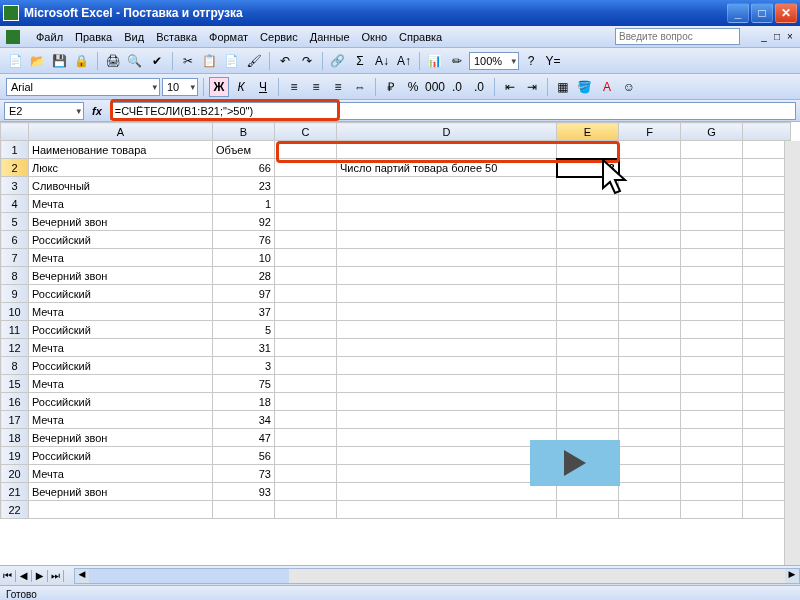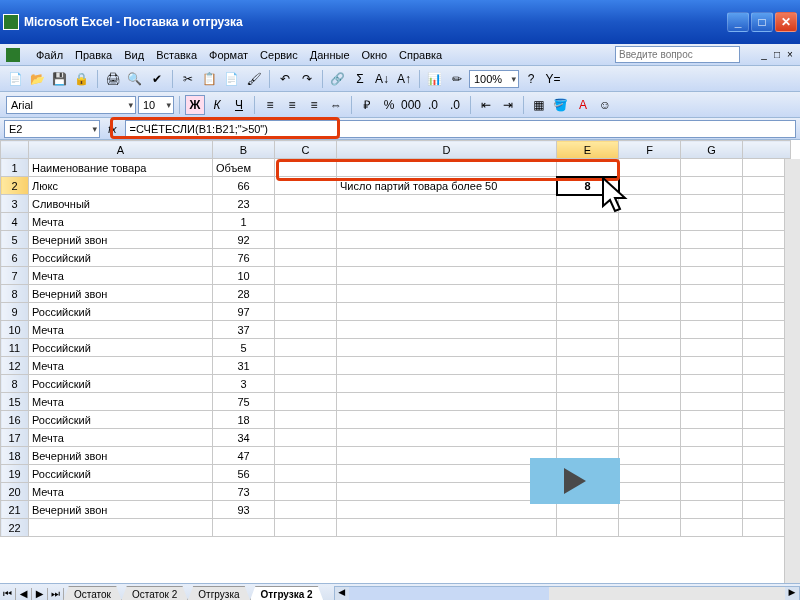--- a/index.html
+++ b/index.html
@@ -1,19 +1,19 @@
 <!DOCTYPE html>
 <html><head>
 <meta charset="utf-8">
 <style>
   * { box-sizing: border-box; margin: 0; padding: 0; font-family: Tahoma, Arial, sans-serif; }
   body { width: 800px; height: 600px; background: #fff; overflow: hidden; font-size: 11px; }
 
   
-  .titlebar { height: 44px; background: linear-gradient(to bottom, #3a80e8 0%, #1b56c5 50%, #0a3fb0 100%); display: flex; align-items: center; padding: 0 3px; color: #fff; }
+  .titlebar { height: 26px; background: linear-gradient(to bottom, #3a80e8 0%, #1b56c5 50%, #0a3fb0 100%); display: flex; align-items: center; padding: 0 3px; color: #fff; }
   .titlebar .appicon { width: 16px; height: 16px; background: #2b7a2b; margin-right: 5px; border: 1px solid #fff; }
   .titlebar .title { flex: 1; font-weight: bold; font-size: 12px; }
   .winbtns { display: flex; gap: 2px; }
   .winbtn { width: 22px; height: 20px; border-radius: 3px; display: flex; align-items: center; justify-content: center; color: #fff; font-weight: bold; font-size: 12px; }
   .winbtn.min, .winbtn.max { background: linear-gradient(to bottom, #5ba0f0, #2560c8); border: 1px solid #fff3; }
   .winbtn.close { background: linear-gradient(to bottom, #f07a5b, #d83a1a); border: 1px solid #fff3; }
 
   
   .menubar { height: 22px; background: linear-gradient(to bottom, #e7eef9, #c8d9f5); display: flex; align-items: center; padding: 0 6px; border-bottom: 1px solid #9db8d8; gap: 12px; font-size: 11px; color: #000; position: relative; }
   .menubar .docicon { width: 14px; height: 14px; background: #2b7a2b; margin-right: 4px; }
@@ -24,36 +24,36 @@
 
   
   .toolbar { height: 26px; background: linear-gradient(to bottom, #e7eef9, #c8d9f5); display: flex; align-items: center; padding: 0 6px; border-bottom: 1px solid #9db8d8; gap: 2px; }
   .tbtn { width: 20px; height: 20px; display: flex; align-items: center; justify-content: center; font-size: 12px; cursor: default; }
   .tsep { width: 1px; height: 18px; background: #9db8d8; margin: 0 3px; }
   .dropdown { height: 18px; background: #fff; border: 1px solid #7a9ac8; display: flex; align-items: center; padding: 0 14px 0 4px; font-size: 11px; position: relative; }
   .dropdown::after { content: "▾"; position: absolute; right: 2px; font-size: 9px; color: #444; }
 
   
   .fbar { height: 22px; background: linear-gradient(to bottom, #e7eef9, #c8d9f5); display: flex; align-items: center; padding: 0 4px; border-bottom: 1px solid #9db8d8; gap: 4px; }
-  .namebox { width: 96px; height: 18px; background: #fff; border: 1px solid #7a9ac8; display: flex; align-items: center; padding: 0 4px; font-size: 11px; position: relative; }
+  .namebox { width: 80px; height: 18px; background: #fff; border: 1px solid #7a9ac8; display: flex; align-items: center; padding: 0 4px; font-size: 11px; position: relative; }
   .namebox::after { content: "▾"; position: absolute; right: 2px; font-size: 9px; color: #444; }
-  .fxlabel { font-style: italic; font-size: 11px; padding: 0 4px; }
+  .fxlabel { font-style: italic; font-size: 11px; padding: 0 4px; font-weight: bold; }
   .formula { flex: 1; height: 18px; background: #fff; border: 1px solid #7a9ac8; padding: 0 4px; font-size: 11px; display: flex; align-items: center; }
   .formula-highlight { position: absolute; border: 3px solid #e23a0a; border-radius: 4px; pointer-events: none; }
 
   
   .gridwrap { position: relative; background: #fff; height: 443px; overflow: hidden; }
   table.sheet { border-collapse: collapse; table-layout: fixed; width: 784px; }
   .sheet th, .sheet td { border: 1px solid #c8c8c8; height: 18px; font-size: 11px; padding: 0; }
   .sheet thead th { background: linear-gradient(to bottom, #eef3fb, #d6e1f0); font-weight: normal; text-align: center; }
   .sheet thead th.selcol { background: linear-gradient(to bottom, #ffe9a0, #f9cf6a); }
   .sheet tbody th { background: linear-gradient(to right, #eef3fb, #d6e1f0); font-weight: normal; text-align: center; width: 28px; }
   .sheet tbody th.selrow { background: linear-gradient(to right, #ffe9a0, #f9cf6a); }
   .sheet td { padding: 0 3px; white-space: nowrap; overflow: hidden; }
-  .sheet td.num { text-align: center; }
+  .sheet td.num { text-align: right; }
   .corner { width: 28px; background: #d6e1f0; }
 
   .cell-highlight { position: absolute; border: 3px solid #e23a0a; border-radius: 4px; pointer-events: none; }
   .selcell { border: 2px solid #000 !important; text-align: right; background: #fff; }
 
   .play-shape { position: absolute; width: 90px; height: 46px; background: #82c4e6; display: flex; align-items: center; justify-content: center; }
   .play-shape .tri { width: 0; height: 0; border-left: 22px solid #4a4a4a; border-top: 13px solid transparent; border-bottom: 13px solid transparent; }
 
   .cursor-svg { position: absolute; pointer-events: none; }
 
@@ -133,21 +133,21 @@
   <div class="tbtn">📊</div>
   <div class="tbtn">✏</div>
   <div class="dropdown" style="width:50px">
       <span>100%</span>
     </div>
   <div class="tbtn">?</div>
   <div class="tbtn">Y=</div>
 </div>
 
 <div class="toolbar">
-  <div class="dropdown" style="width:130px">
+  <div class="dropdown" style="width:154px">
       <span>Arial</span>
     </div>
   <div class="dropdown" style="width:36px">
       <span>10</span>
     </div>
   <div class="tsep"></div>
   <div class="tbtn" style="font-weight:bold;border:1px solid #7a9ac8;background:#fde">Ж</div>
   <div class="tbtn" style="font-style:italic">К</div>
   <div class="tbtn" style="text-decoration:underline">Ч</div>
   <div class="tsep"></div>
@@ -456,26 +456,20 @@
   <div class="vscroll"></div>
 </div>
 
 <div class="tabsrow">
   <div class="tabnav">
     <span>⏮</span>
     <span>◀</span>
     <span>▶</span>
     <span>⏭</span>
   </div>
-  <div class="tabs" id="tabs">
-      <div class="tab">Остаток</div>
-      <div class="tab">Остаток 2</div>
-      <div class="tab">Отгрузка</div>
-      <div class="tab active">Отгрузка 2</div>
-    </div>
   <div class="hscroll">
     <div class="arr l">◀</div>
     <div class="thumb"></div>
     <div class="arr r">▶</div>
   </div>
 </div>
 
 <div class="status">
   <span>Готово</span>
 </div>

